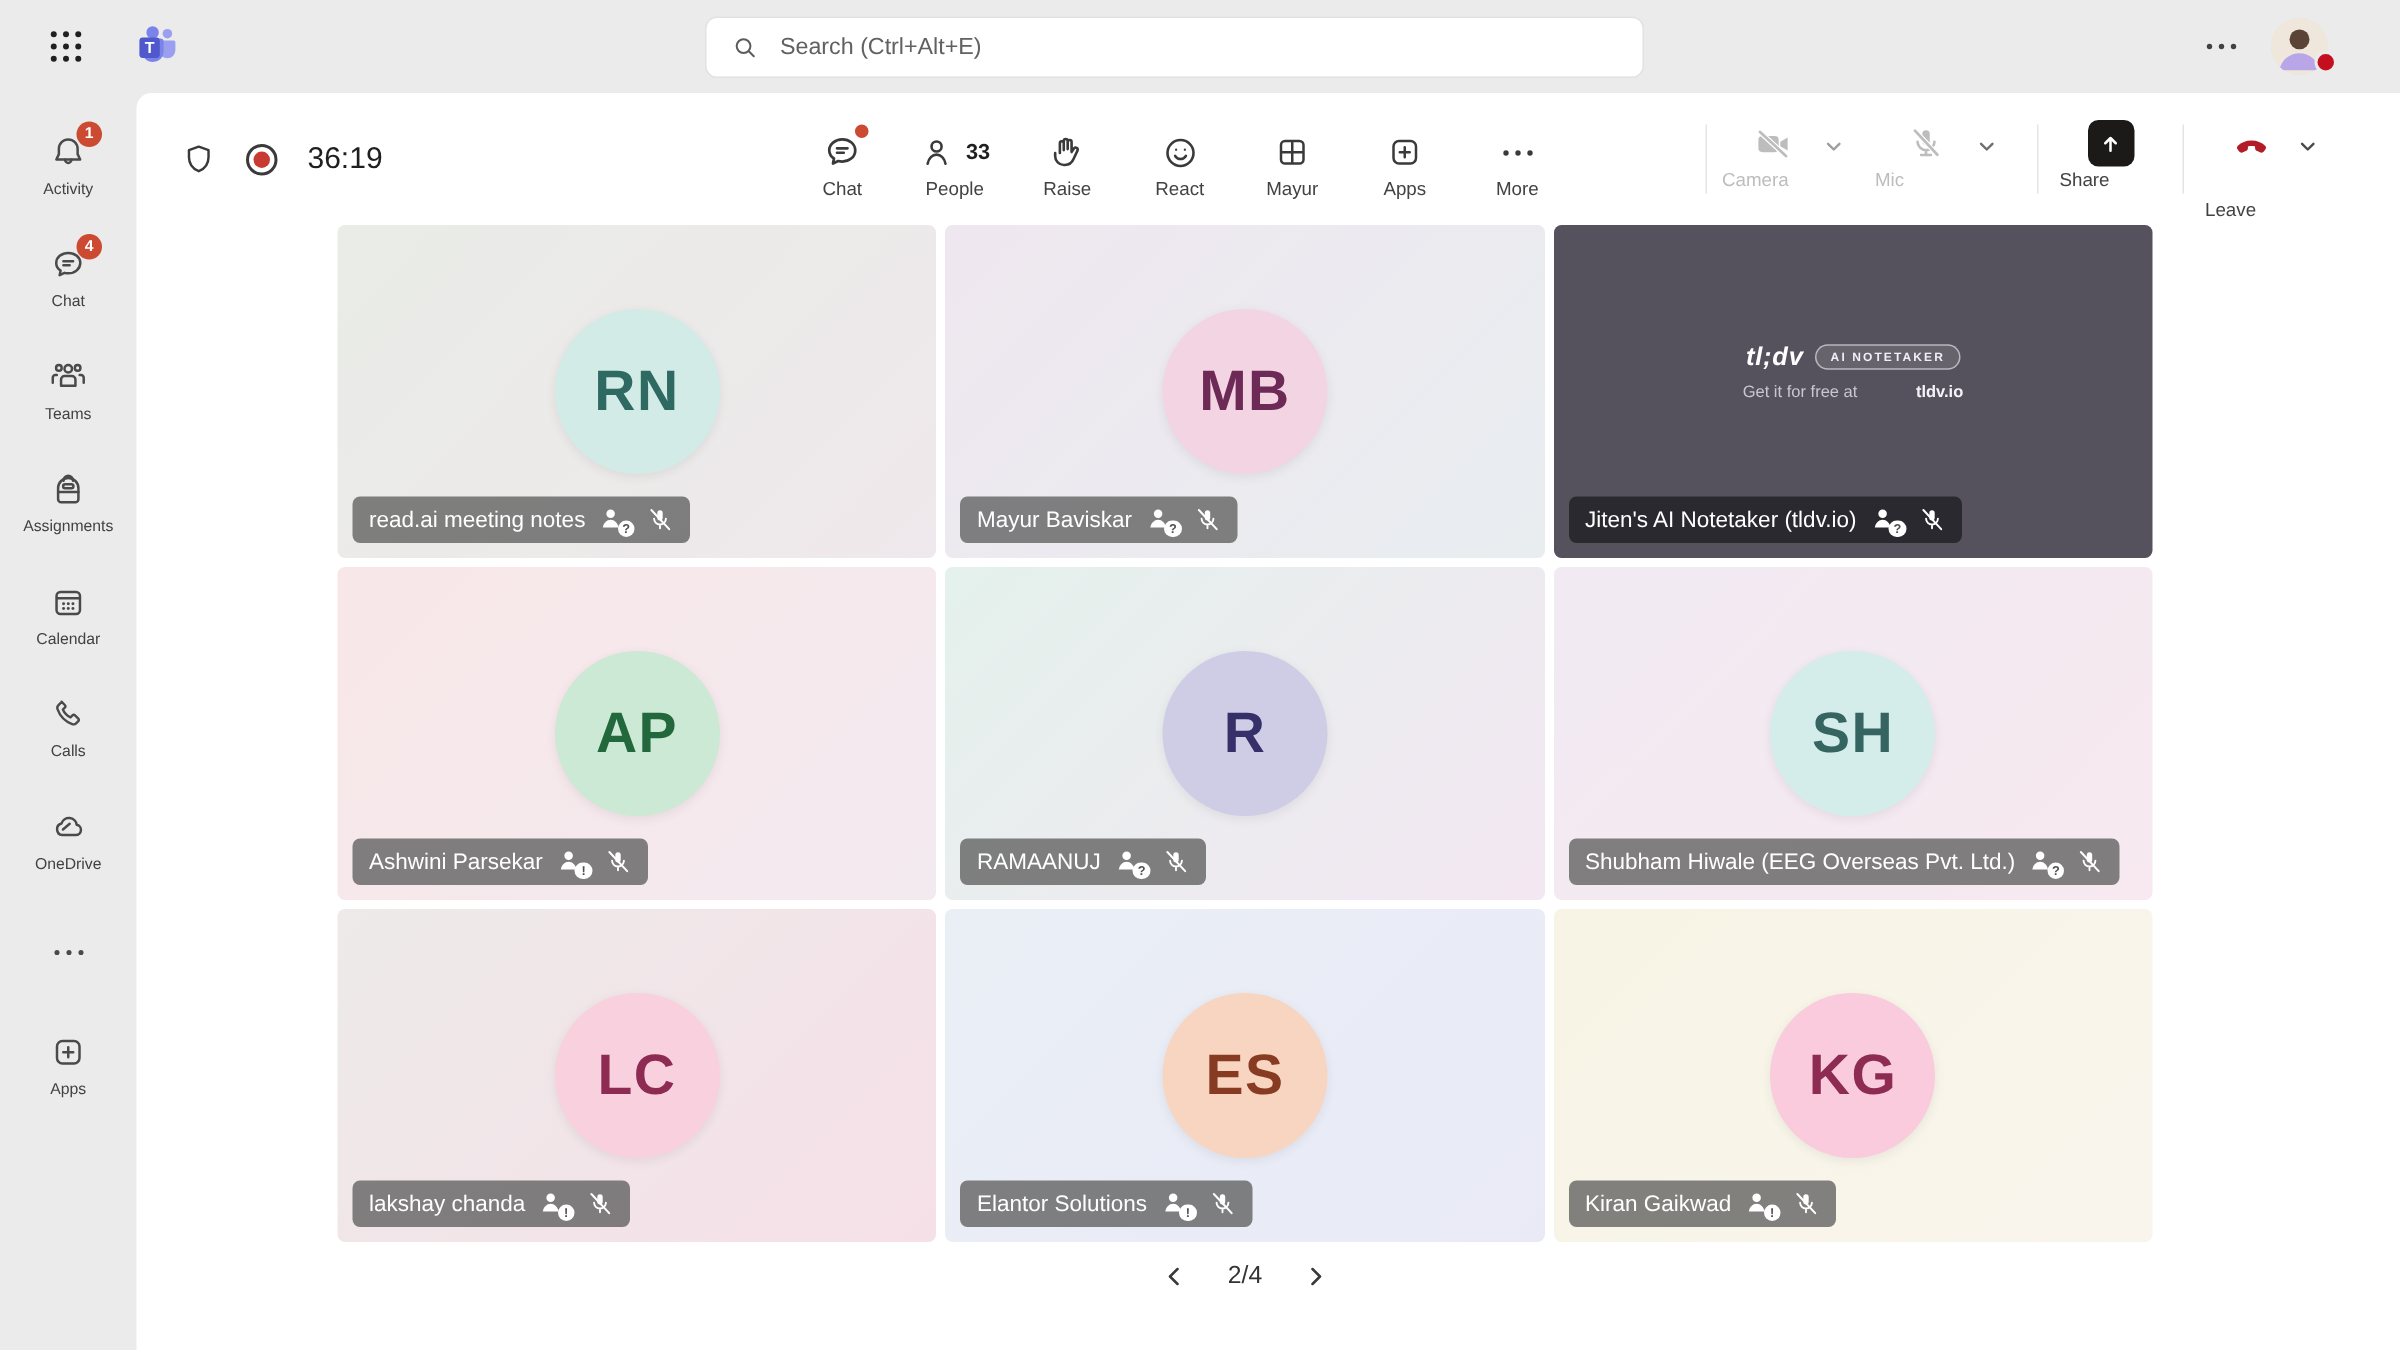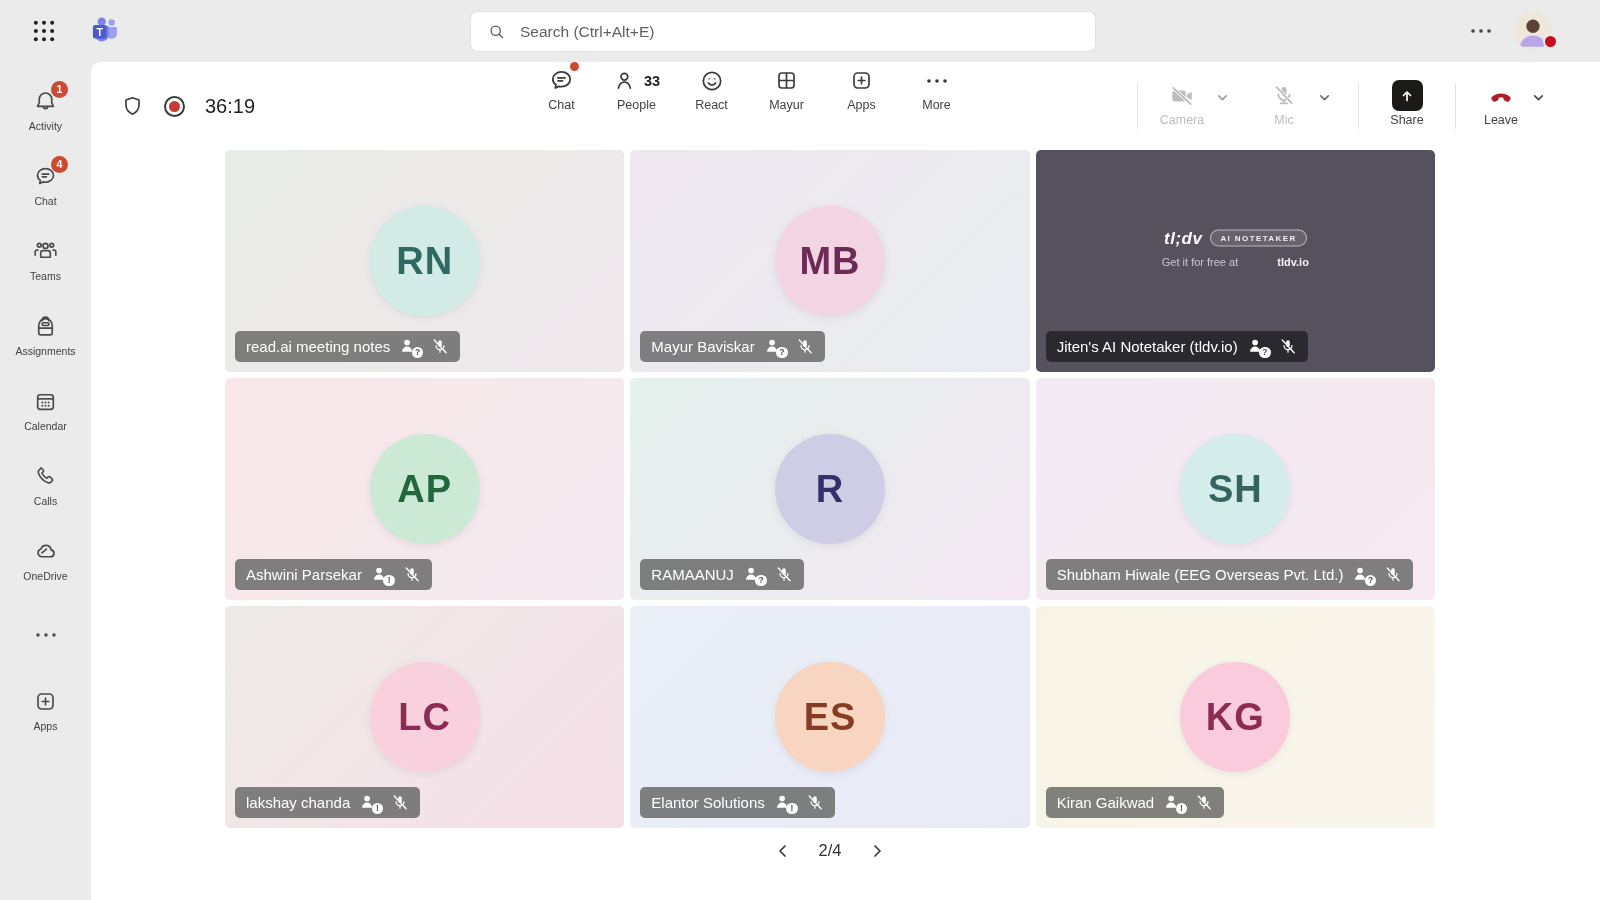--- a/index.html
+++ b/index.html
@@ -32,29 +32,29 @@
   
   .main { position:absolute; left:91px; top:62px; right:0; bottom:0; background:#fff; border-top-left-radius:10px; }
 
   
   .mtoolbar { position:absolute; top:0; left:0; right:0; height:88px; }
   .tb-left { position:absolute; left:30px; top:0; height:88px; display:flex; align-items:center; gap:20px; }
   .rec-ind { width:21px; height:21px; border:2px solid #3a3a3a; border-radius:50%; display:flex; align-items:center; justify-content:center; cursor:pointer; }
   .rec-ind i { width:11px; height:11px; background:#c83b31; border-radius:50%; }
   .timer { font-size:20px; color:#1f1f1f; }
   .tb-center { position:absolute; left:433px; top:0; height:88px; display:flex; }
-  .tb-btn { width:75px; display:flex; flex-direction:column; align-items:center; padding-top:2px; cursor:pointer; }
+  .tb-btn { width:75px; display:flex; flex-direction:column; align-items:center; padding-top:23px; cursor:pointer; }
   .btn-icon { height:33px; display:flex; align-items:center; justify-content:center; position:relative; gap:5px; }
   .btn-label { font-size:12.5px; color:#424242; margin-top:1px; }
   .chat-dot { position:absolute; top:-2px; right:-4px; width:9px; height:9px; border-radius:50%; background:#cc4a31; }
   .pcount { font-size:14.5px; font-weight:bold; color:#1f1f1f; }
   .tb-right { position:absolute; right:26px; top:0; height:88px; display:flex; align-items:flex-start; }
   .vdiv { width:1px; height:46px; background:#e4e4e4; margin-top:21px; }
   .combo { display:flex; align-items:flex-start; padding-top:17px; }
-  .col-btn { display:flex; flex-direction:column; align-items:center; width:68px; cursor:pointer; }
+  .col-btn { display:flex; flex-direction:column; width:68px; cursor:pointer; }
   .col-btn .btn-label.dis { color:#bdbdbd; }
   .chev { margin-top:12px; cursor:pointer; }
   .share-sq { width:31px; height:31px; background:#1b1a19; border-radius:7px; display:flex; align-items:center; justify-content:center; }
 
   
   .grid { position:absolute; left:134px; top:88px; width:1210px; height:678px;
     display:grid; grid-template-columns:repeat(3,1fr); grid-template-rows:repeat(3,1fr); gap:6px; }
   .tile { position:relative; border-radius:5px; overflow:hidden; cursor:pointer; }
   .avatar { position:absolute; left:50%; top:50%; transform:translate(-50%,-50%); width:110px; height:110px;
     border-radius:50%; display:flex; align-items:center; justify-content:center;
@@ -274,20 +274,28 @@
               <circle cx="10.5" cy="8" r="3.1"></circle>
                 <path d="M5 18.6c.6-3.3 2.9-5.6 5.5-5.6s4.9 2.3 5.5 5.6"></path>
             </svg>
           </span>
           <span class="pcount">33</span>
         </span>
         <span class="btn-label">People</span>
       </div>
       <div class="tb-btn">
         <span class="btn-icon">
+          <svg width="26" height="26" viewBox="0 0 24 24" fill="none" stroke="#3a3a3a" stroke-width="1.6" stroke-linecap="round" stroke-linejoin="round">
+            <path d="M7 12V6a1.2 1.2 0 0 1 2.4 0v4.2M9.4 10V4.6a1.2 1.2 0 0 1 2.4 0v5M11.8 9.6V5.2a1.2 1.2 0 0 1 2.4 0v6M14.2 11.4l1.5-2.3a1.3 1.3 0 0 1 2.2 1.3l-2.5 5.3A6 6 0 0 1 10 19.4h-.5A5.4 5.4 0 0 1 4.1 14V12"></path>
+          </svg>
+        </span>
+        <span class="btn-label">Raise</span>
+      </div>
+      <div class="tb-btn">
+        <span class="btn-icon">
           <svg width="26" height="26" viewBox="0 0 24 24" fill="none" stroke="#3a3a3a" stroke-width="1.6" stroke-linecap="round">
             <circle cx="12" cy="12" r="8"></circle>
             <circle cx="9.3" cy="10" r="0.7" fill="#3a3a3a" stroke="none"></circle>
               <circle cx="14.7" cy="10" r="0.7" fill="#3a3a3a" stroke="none"></circle>
             <path d="M8.7 13.8c.8 1.2 2 1.9 3.3 1.9s2.5-.7 3.3-1.9"></path>
           </svg>
         </span>
         <span class="btn-label">React</span>
       </div>
       <div class="tb-btn">
@@ -370,21 +378,21 @@
               <svg width="16" height="16" viewBox="0 0 16 16" fill="none" stroke="#ffffff" stroke-width="1.7" stroke-linecap="round" stroke-linejoin="round">
                 <path d="M8 12.5v-8M4.5 7.5 8 4l3.5 3.5"></path>
               </svg>
             </span>
           </span>
           <span class="btn-label">Share</span>
         </div>
       </div>
       <div class="vdiv"></div>
       <div class="combo" style="width:118px; padding-left:14px;">
-        <div class="col-btn" style="width:62px;">
+        <div class="col-btn" style="width:62px;gap:20px;">
           <span class="btn-icon">
             <svg width="32" height="26" viewBox="0 0 24 24">
               <path d="M12 9.8c-3.4 0-6.4 1.2-8.4 3.2-.6.6-.7 1.5-.2 2.2l1 1.4c.5.6 1.3.9 2 .6l2.4-1c.6-.3 1-.9 1-1.6v-1c1.4-.4 3-.4 4.4 0v1c0 .7.4 1.3 1 1.6l2.4 1c.7.3 1.5 0 2-.6l1-1.4c.5-.7.4-1.6-.2-2.2-2-2-5-3.2-8.4-3.2z" fill="#b21c26"></path>
             </svg>
           </span>
           <span class="btn-label">Leave</span>
         </div>
         <span class="chev">
           <svg width="13" height="13" viewBox="0 0 12 12" fill="none" stroke="#4a4a4a" stroke-width="1.5" stroke-linecap="round" stroke-linejoin="round">
               <path d="M2.5 4.5 6 8l3.5-3.5"></path>

